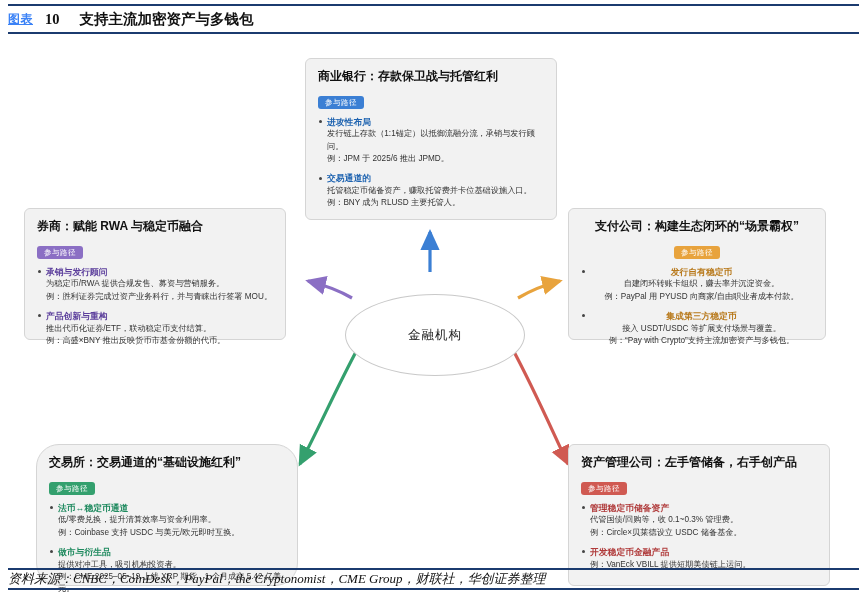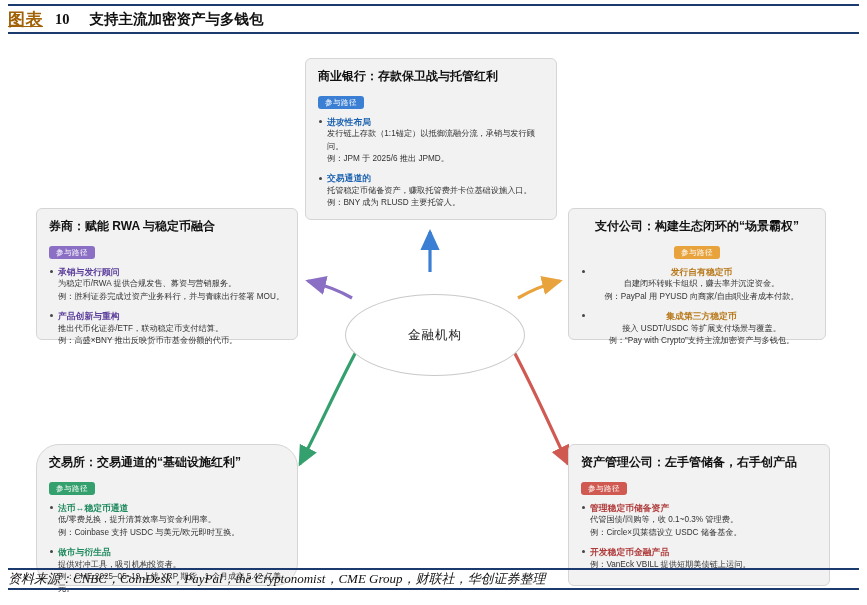--- a/index.html
+++ b/index.html
@@ -23,23 +23,23 @@
     top: 4px;
     width: 851px;
     height: 30px;
     border-top: 2px solid #1b3b6f;
     border-bottom: 2px solid #1b3b6f;
     display: flex;
     align-items: center;
     box-sizing: border-box;
   }
   .header .label {
-    font-size: 17px;
-    font-weight: bold;
-    color: #a16207;
+    font-size: 12px;
+    font-weight: bold;
+    color: #3b82f6;
     font-family: "Liberation Serif", serif;
     letter-spacing: 0.5px;
     text-decoration: underline;
   }
   .header .num {
     font-size: 14.5px;
     font-weight: bold;
     color: #111;
     font-family: "Liberation Serif", serif;
     margin-left: 12px;
@@ -166,21 +166,21 @@
   }
 
   
   .c-purple .bullet-head { color: #5c3f9c; }
   .c-blue  .bullet-head { color: #1e63b0; }
   .c-orange .bullet-head { color: #b8791b; }
   .c-green .bullet-head { color: #1f8a5f; }
   .c-red   .bullet-head { color: #b03b3b; }
 
   
-  #card-broker  { left: 36px;  top: 172px; width: 262px; height: 132px; }
+  #card-broker  { left: 24px;  top: 172px; width: 262px; height: 132px; }
   #card-bank    { left: 305px; top: 22px;  width: 252px; height: 162px; }
   #card-payment { left: 568px; top: 172px; width: 258px; height: 132px; text-align: center; }
   #card-exchange{ left: 36px;  top: 408px; width: 262px; height: 142px; border-radius: 23px; }
   #card-asset   { left: 568px; top: 408px; width: 262px; height: 142px; }
 </style>
 </head>
 <body>
 
 <div class="header">
   <span class="label">图表</span>

